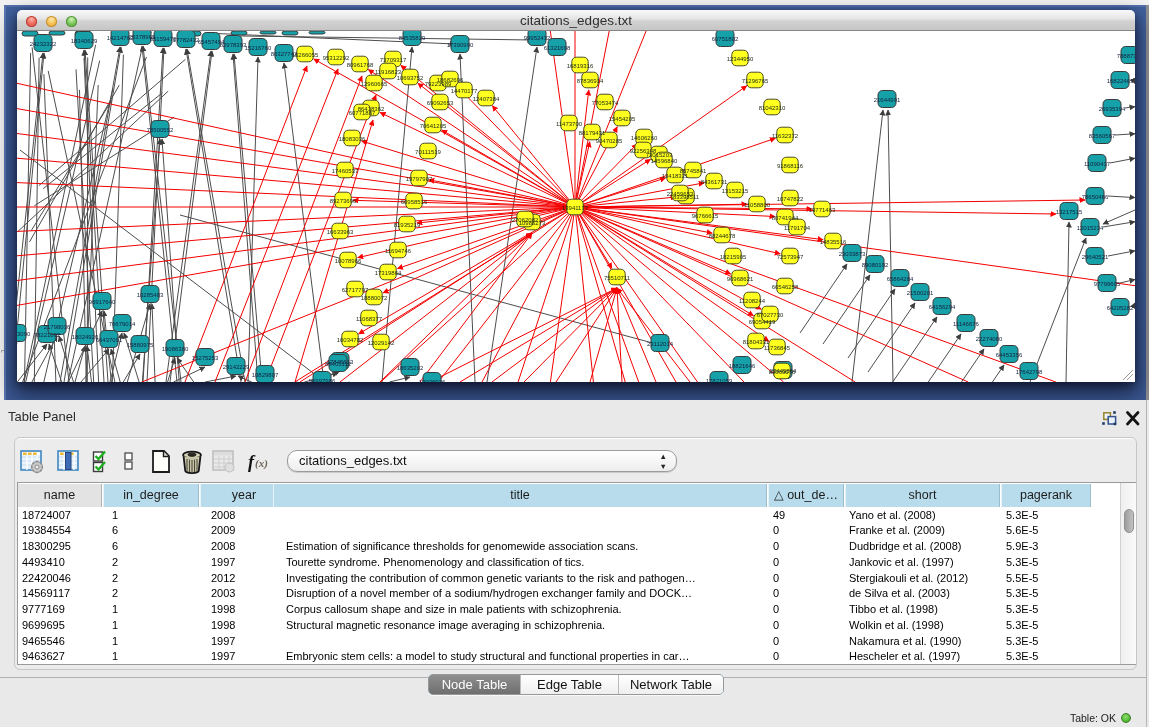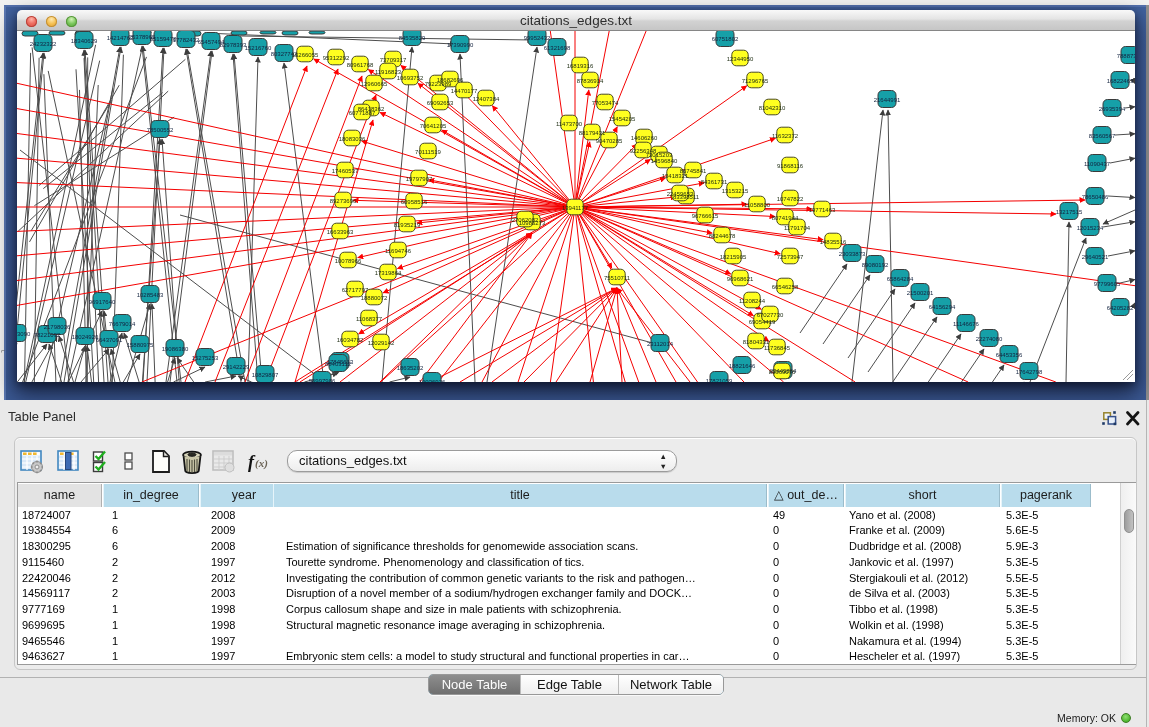--- a/index.html
+++ b/index.html
@@ -631,21 +631,21 @@
       <div class="trow" style="top:140.0px">
         <span style="left:22px">18300295</span>
         <span style="left:112px">6</span>
         <span style="left:211px">2008</span>
         <span style="left:286px">Estimation of significance thresholds for genomewide association scans.</span>
         <span style="left:773px">0</span>
         <span style="left:849px">Dudbridge et al. (2008)</span>
         <span style="left:1006px">5.9E-3</span>
       </div>
       <div class="trow" style="top:155.8px">
-        <span style="left:22px">9115460</span>
+        <span style="left:22px">4493410</span>
         <span style="left:112px">2</span>
         <span style="left:211px">1997</span>
         <span style="left:286px">Tourette syndrome. Phenomenology and classification of tics.</span>
         <span style="left:773px">0</span>
         <span style="left:849px">Jankovic et al. (1997)</span>
         <span style="left:1006px">5.3E-5</span>
       </div>
       <div class="trow" style="top:171.5px">
         <span style="left:22px">22420046</span>
         <span style="left:112px">2</span>
@@ -680,38 +680,38 @@
         <span style="left:286px">Structural magnetic resonance image averaging in schizophrenia.</span>
         <span style="left:773px">0</span>
         <span style="left:849px">Wolkin et al. (1998)</span>
         <span style="left:1006px">5.3E-5</span>
       </div>
       <div class="trow" style="top:234.5px">
         <span style="left:22px">9465546</span>
         <span style="left:112px">1</span>
         <span style="left:211px">1997</span>
         <span style="left:773px">0</span>
-        <span style="left:849px">Nakamura et al. (1994)</span>
+        <span style="left:849px">Nakamura et al. (1990)</span>
         <span style="left:1006px">5.3E-5</span>
       </div>
       <div class="trow" style="top:250.2px">
         <span style="left:22px">9463627</span>
         <span style="left:112px">1</span>
         <span style="left:211px">1997</span>
         <span style="left:286px">Embryonic stem cells: a model to study structural and functional properties in car…</span>
         <span style="left:773px">0</span>
         <span style="left:849px">Hescheler et al. (1997)</span>
         <span style="left:1006px">5.3E-5</span>
       </div>
     <div id="vscroll">
         <div id="vthumb"></div>
       </div>
     <div id="tabline"></div>
     <div id="segs">
       <div class="seg sel" style="width:91px">Node Table</div>
       <div class="seg d" style="width:98px">Edge Table</div>
       <div class="seg d" style="width:105px">Network Table</div>
     </div>
-    <div id="mem">Memory: OK</div>
+    <div id="mem">Table: OK</div>
       <div id="memdot"></div>
   </div>
   <div id="brstrip"></div>
   <div style="position:absolute;left:1px;top:348px;width:5px;height:6px;color:#555;font-size:7px;line-height:6px">⌐</div>
 </div>
 </body></html>

